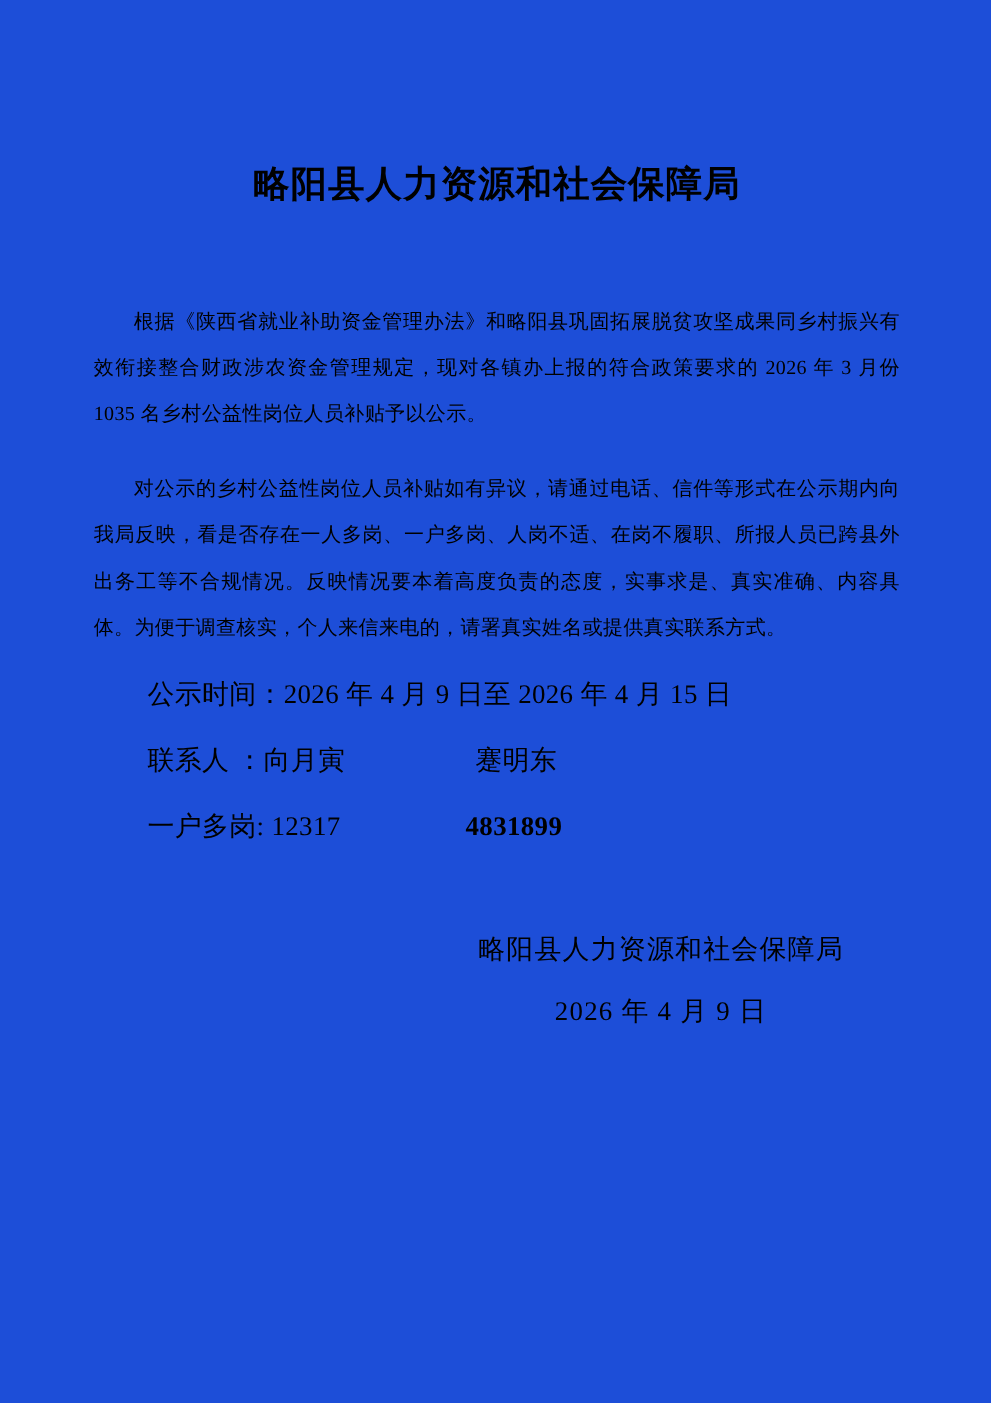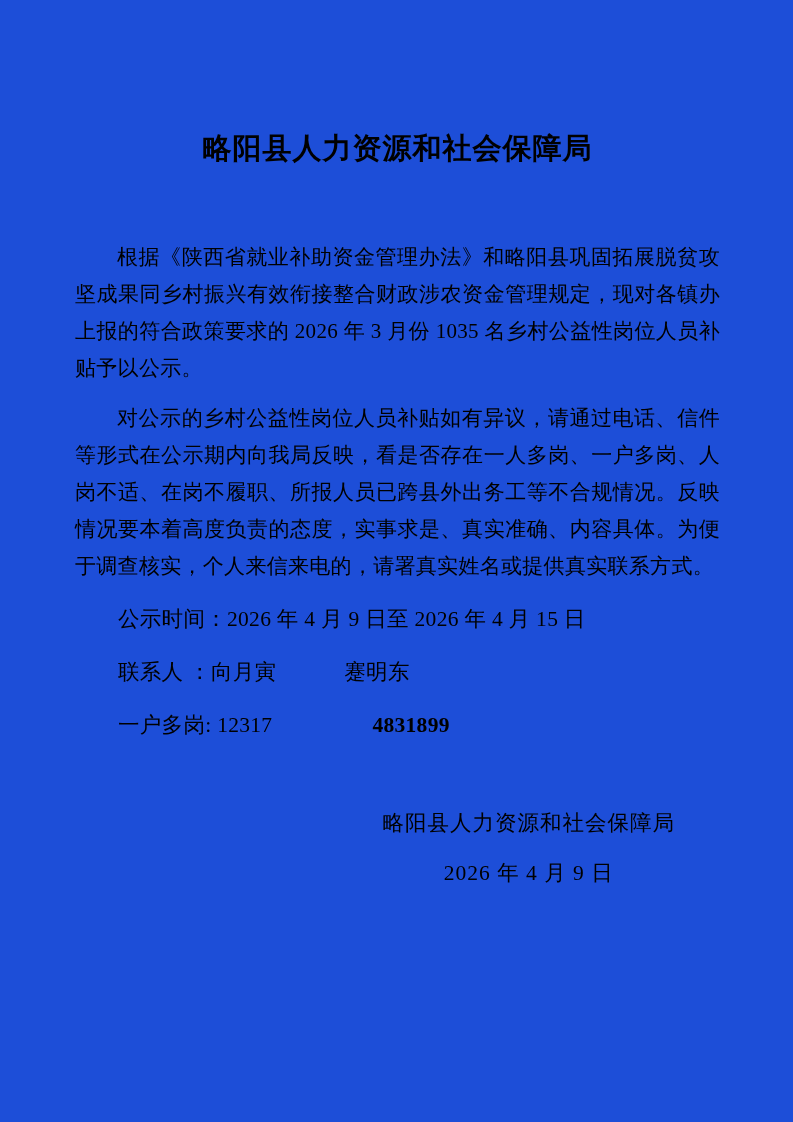--- a/index.html
+++ b/index.html
@@ -25,47 +25,47 @@
   .doc-title {
     text-align: center;
     font-weight: bold;
     font-size: 29px;
     line-height: 52px;
     letter-spacing: 1px;
     font-family: "Liberation Serif", "DejaVu Serif", serif;
   }
   .para {
     margin: 0;
-    font-size: 21px;
+    font-size: 16px;
     line-height: 37px;
     text-align: justify;
     text-indent: 2em;
     letter-spacing: 0.3px;
   }
   .para-basis {
     margin-top: 65px;
   }
   .para-objection {
-    margin-top: 13px;
+    margin-top: 23px;
   }
   .line {
     font-size: 21.5px;
     line-height: 37px;
     letter-spacing: 0.3px;
     white-space: nowrap;
   }
   .attachment-line {
     margin-top: 9px;
   }
   .indent-line {
     margin-top: 16px;
     padding-left: 2em;
   }
   .second-col {
-    margin-left: 68px;
+    margin-left: 104px;
     text-align: center;
   }
   .second-col-phone {
     margin-left: 100px;
     font-weight: bold;
   }
   .signature-block {
     margin-top: 61px;
     margin-right: 45px;
     text-align: right;

